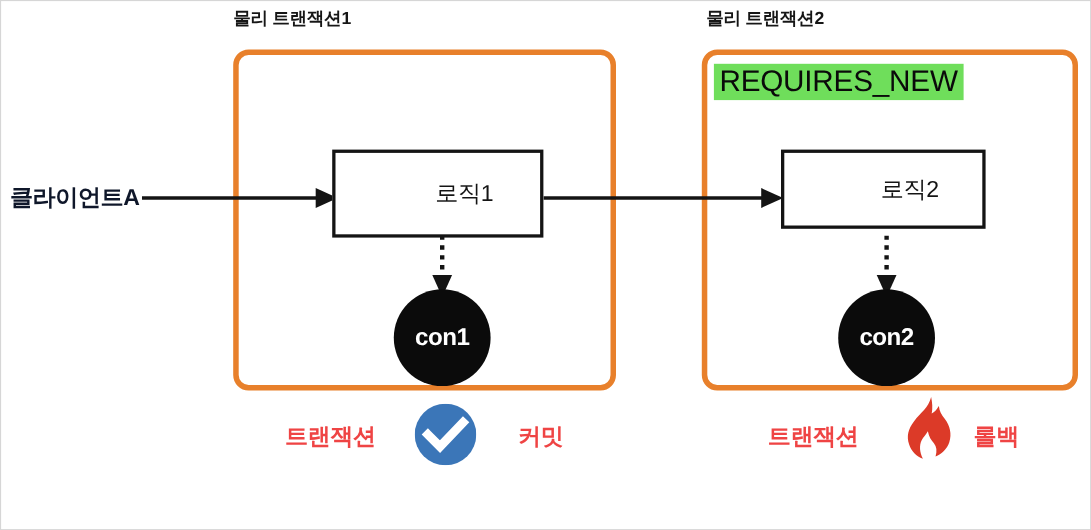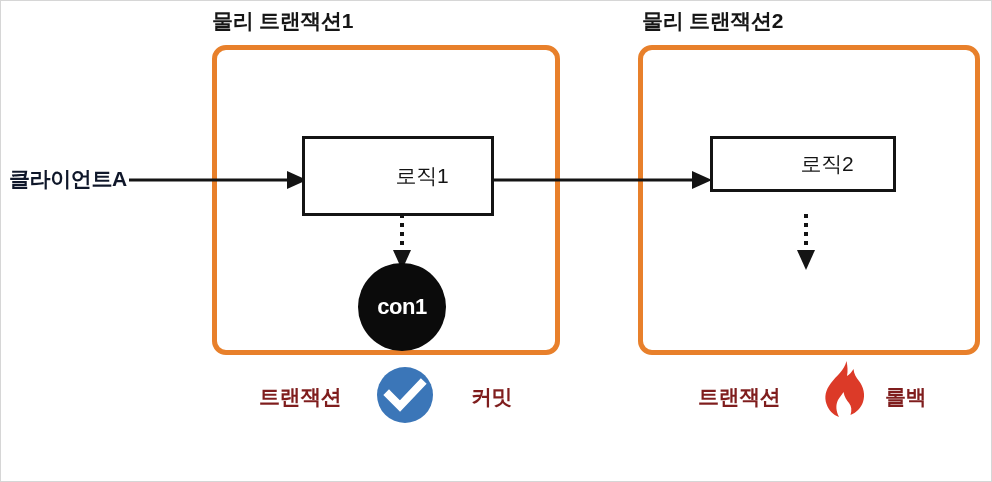--- a/index.html
+++ b/index.html
@@ -22,21 +22,21 @@
   .abs { position: absolute; }
 
   
   .tx-box {
     border: 5px solid #E8802B;
     border-radius: 14px;
     box-sizing: border-box;
     background: transparent;
   }
   .tx-title {
-    font-size: 21px;
+    font-size: 16px;
     font-weight: bold;
     color: #161616;
     white-space: nowrap;
     letter-spacing: -0.3px;
   }
 
   
   .badge {
     background: #6FDE5B;
     color: #0a0a0a;
@@ -77,21 +77,21 @@
     color: #ffffff;
     font-size: 22px;
     font-weight: bold;
     letter-spacing: -0.5px;
   }
 
   
   .status-text {
     font-size: 21px;
     font-weight: bold;
-    color: #7f1d1d;
+    color: #ef4444;
     white-space: nowrap;
     letter-spacing: -0.4px;
   }
   .caption {
     font-size: 21px;
     font-weight: bold;
     color: #141414;
     white-space: nowrap;
     letter-spacing: -0.4px;
   }
@@ -110,55 +110,59 @@
 <div id="canvas">
 
   <div class="abs tx-title" style="left:211px; top:6px;">물리 트랜잭션1</div>
 
   <div class="abs tx-box" style="left:211px; top:44px; width:348px; height:310px;"></div>
 
   <div class="abs tx-title" style="left:641px; top:6px;">물리 트랜잭션2</div>
 
   <div class="abs tx-box" style="left:637px; top:44px; width:342px; height:310px;"></div>
 
+  <div class="abs badge" style="left:648px; top:57px;">REQUIRES_NEW</div>
 
   <div class="abs client-label" style="left:8px; top:164px;">클라이언트A</div>
 
   <svg class="abs" style="left:128px; top:163px;" width="178" height="32">
     <line x1="0" y1="16" x2="160" y2="16" stroke="#141414" stroke-width="3"></line>
     <polygon points="178,16 158,7 158,25" fill="#141414"></polygon>
   </svg>
 
   <div class="abs logic-box" style="left:301px; top:135px; width:192px; height:80px;">
     <span class="logic-label">로직1</span>
   </div>
 
   <svg class="abs" style="left:493px; top:163px;" width="218" height="32">
     <line x1="0" y1="16" x2="200" y2="16" stroke="#141414" stroke-width="3"></line>
     <polygon points="218,16 198,7 198,25" fill="#141414"></polygon>
   </svg>
 
-  <div class="abs logic-box" style="left:709px; top:135px; width:186px; height:56px;">
+  <div class="abs logic-box" style="left:709px; top:135px; width:186px; height:72px;">
     <span class="logic-label">로직2</span>
   </div>
 
   <svg class="abs" style="left:390px; top:213px;" width="22" height="56">
     <line x1="11" y1="0" x2="11" y2="38" stroke="#141414" stroke-width="4" stroke-dasharray="4,5"></line>
     <polygon points="11,56 2,36 20,36" fill="#141414"></polygon>
   </svg>
 
   <div class="abs con-circle" style="left:357px; top:262px; width:88px; height:88px;">
     <span class="con-label">con1</span>
   </div>
 
   <svg class="abs" style="left:794px; top:213px;" width="22" height="56">
     <line x1="11" y1="0" x2="11" y2="38" stroke="#141414" stroke-width="4" stroke-dasharray="4,5"></line>
     <polygon points="11,56 2,36 20,36" fill="#141414"></polygon>
   </svg>
 
+  <div class="abs con-circle" style="left:761px; top:262px; width:88px; height:88px;">
+    <span class="con-label">con2</span>
+  </div>
 
   <div class="abs status-text" style="left:258px; top:382px;">트랜잭션</div>
 
   <svg class="abs" style="left:376px; top:366px;" width="56" height="56">
     <circle cx="28" cy="28" r="28" fill="#3B76B8"></circle>
     <path d="M12 28 L23 39 L44 17" stroke="#ffffff" stroke-width="8" fill="none" stroke-linecap="square" stroke-linejoin="miter"></path>
   </svg>
 
   <div class="abs status-text" style="left:470px; top:382px;">커밋</div>
 

